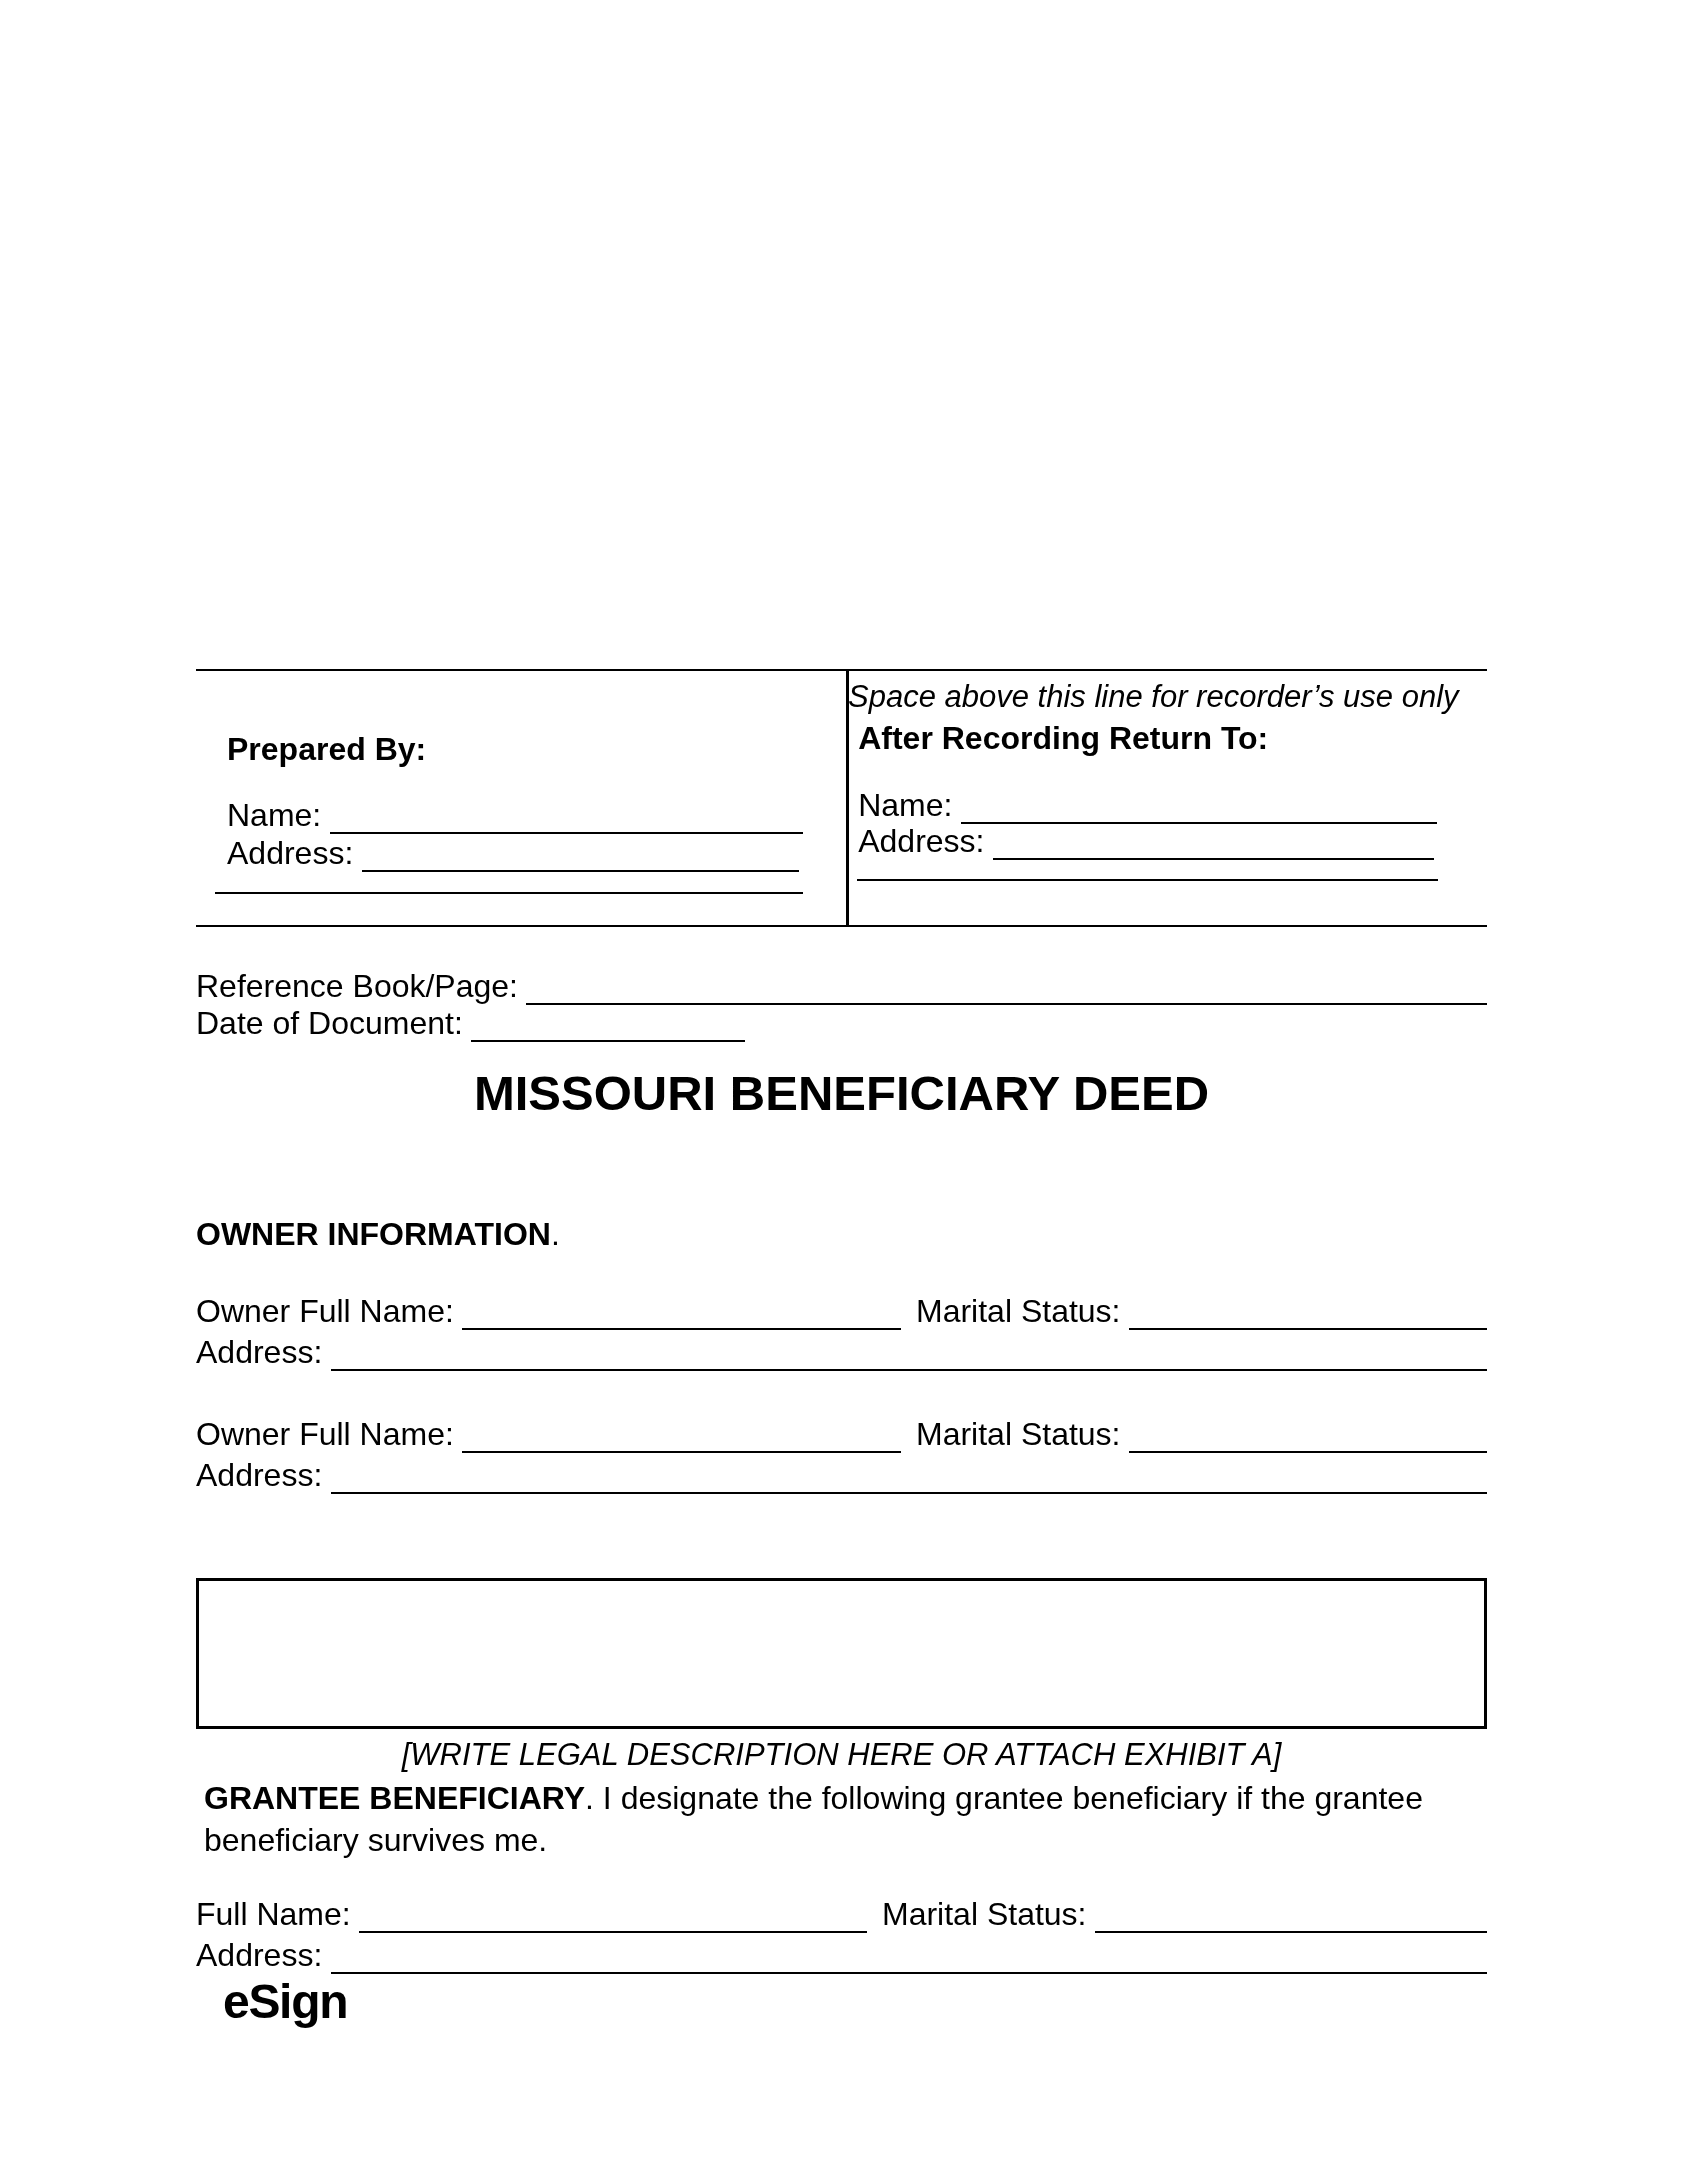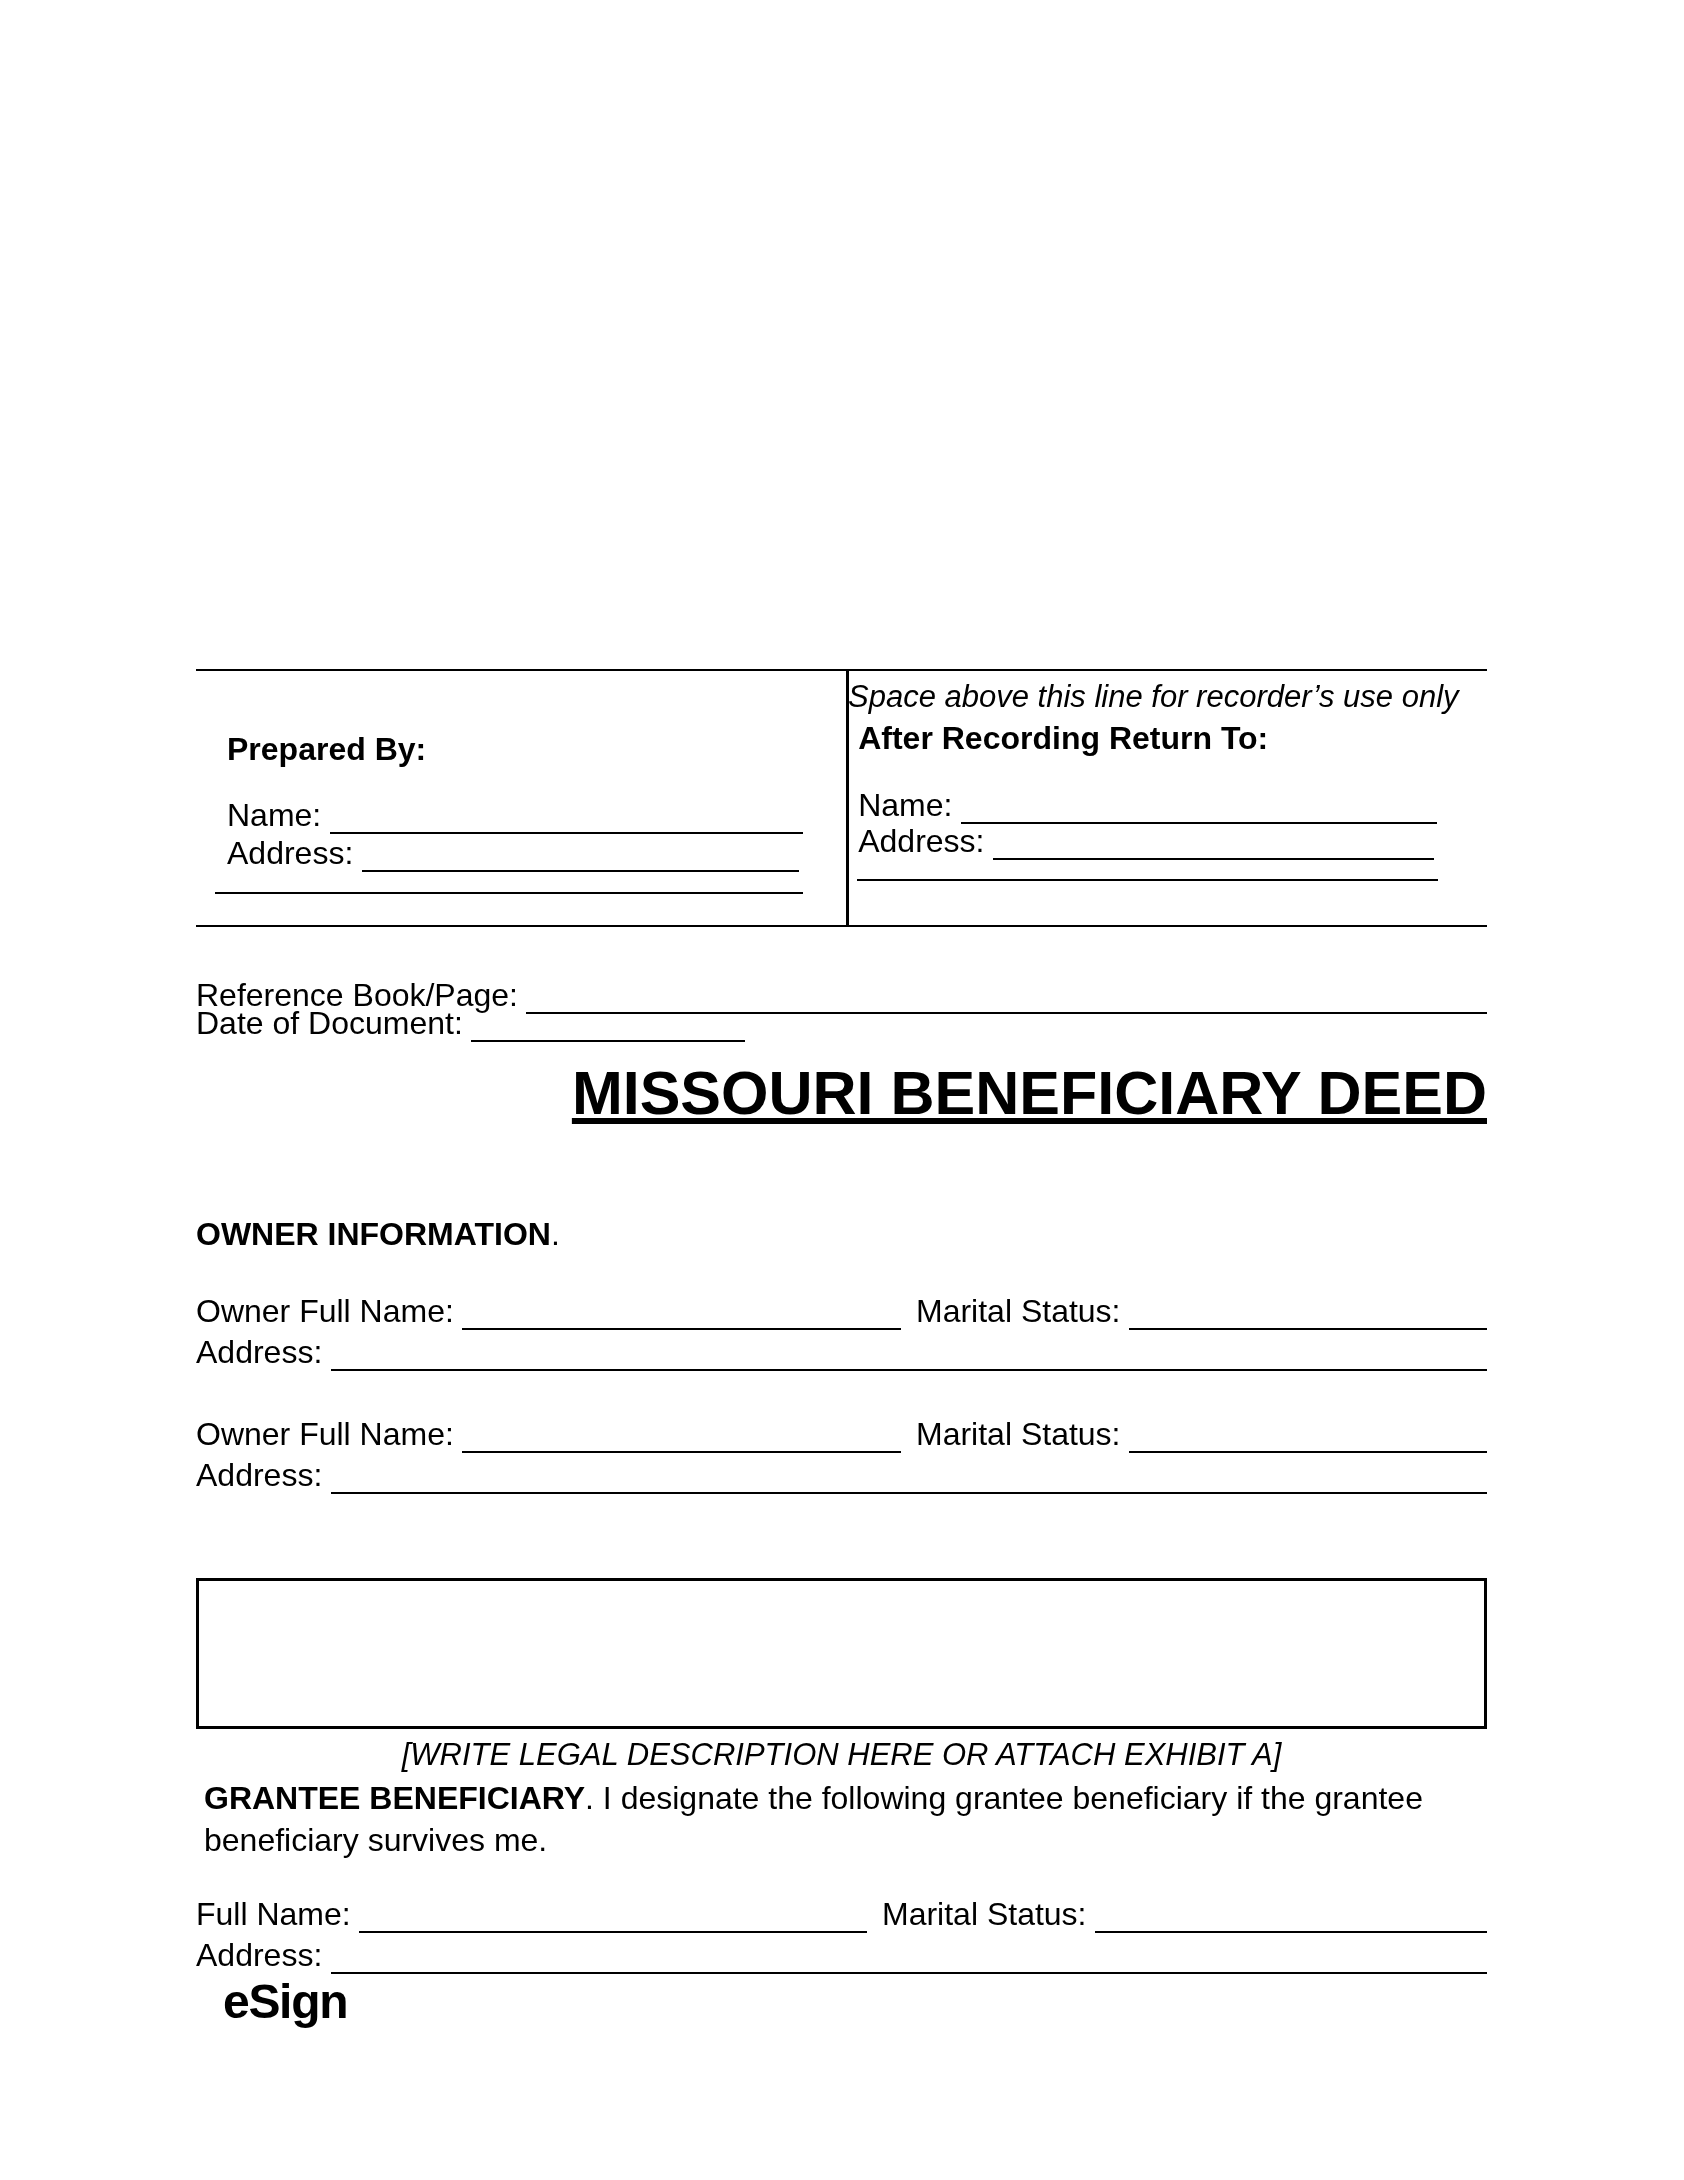--- a/index.html
+++ b/index.html
@@ -22,21 +22,21 @@
   
   .recorder-box{
     left:196px;top:669px;width:1291px;height:254px;
     border-top:2.6px solid #000;border-bottom:2.6px solid #000;
   }
   .vdivider{position:absolute;left:650px;top:0;bottom:0;width:2.6px;background:#000;}
   .cell-left{position:absolute;left:0;top:0;width:650px;height:100%;}
   .cell-right{position:absolute;left:652px;top:0;width:639px;height:100%;}
   .note{font-size:31px;}
   
-  .deed-title{font-size:61px;line-height:55px;font-weight:bold;text-align:right;text-decoration:underline;}
+  .deed-title{font-size:49px;line-height:55px;font-weight:bold;text-align:center;}
   
   .legal-box{border:3.4px solid #000;background:#fff;}
   .caption{font-size:31px;text-align:center;}
   .para{line-height:42px;}
   .brand{font-size:48px;line-height:51px;font-weight:bold;letter-spacing:-1.3px;}
   .pagenum{text-align:right;font-size:32px;}
 </style>
 </head>
 <body>
 
@@ -66,21 +66,21 @@
         <span class="fill grow"></span>
       </div>
       <div class="abs row" style="left:10.2px;top:152px;width:576px;">
         <span class="lbl">Address:</span>
         <span class="fill grow"></span>
       </div>
       <div class="abs hline" style="left:8.5px;top:208px;width:581px;"></div>
     </div>
   </div>
 
-  <div class="abs row" style="left:196px;top:968px;width:1291px;margin-top:9px;">
+  <div class="abs row" style="left:196px;top:968px;width:1291px;">
     <span class="lbl">Reference Book/Page:</span>
     <span class="fill grow"></span>
   </div>
   <div class="abs row" style="left:196px;top:1005px;width:1291px;">
     <span class="lbl">Date of Document:</span>
     <span class="fill" style="width:274px;margin-left:8.5px;"></span>
   </div>
 
   <div class="abs deed-title" style="left:196px;top:1066px;width:1291px;">MISSOURI BENEFICIARY DEED</div>
 

